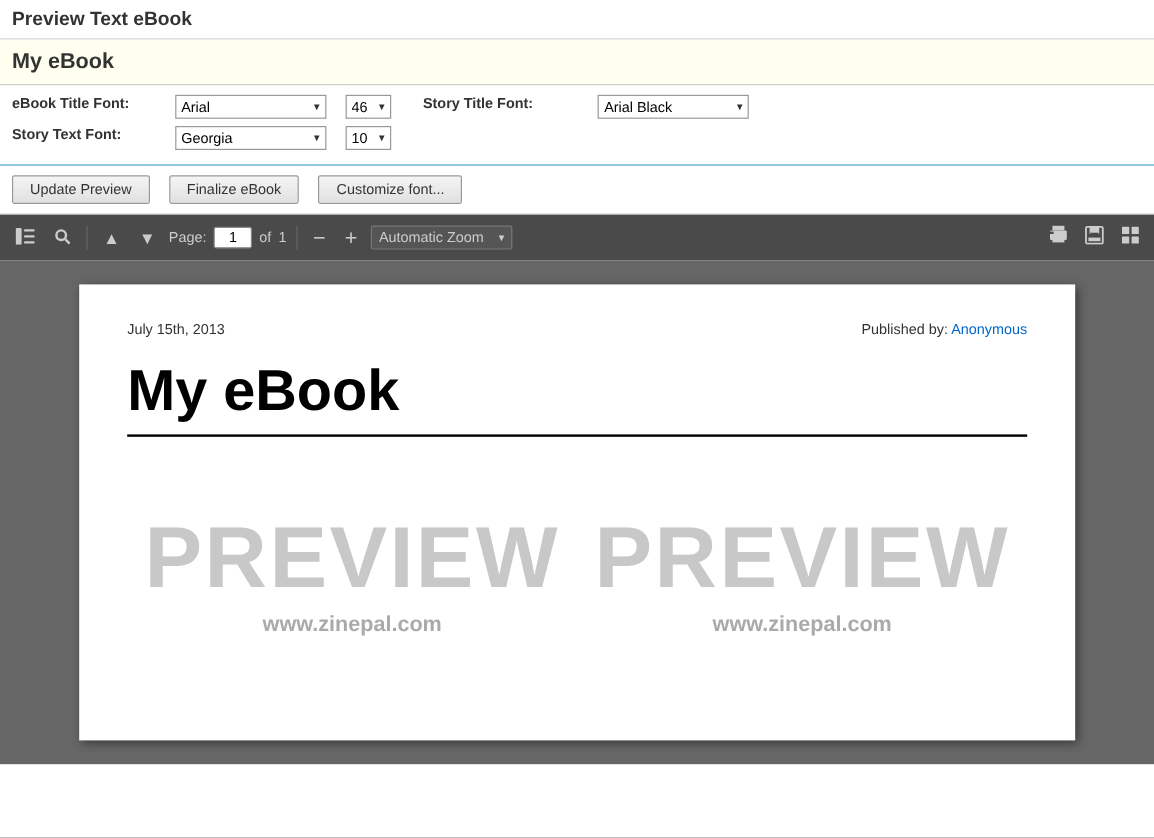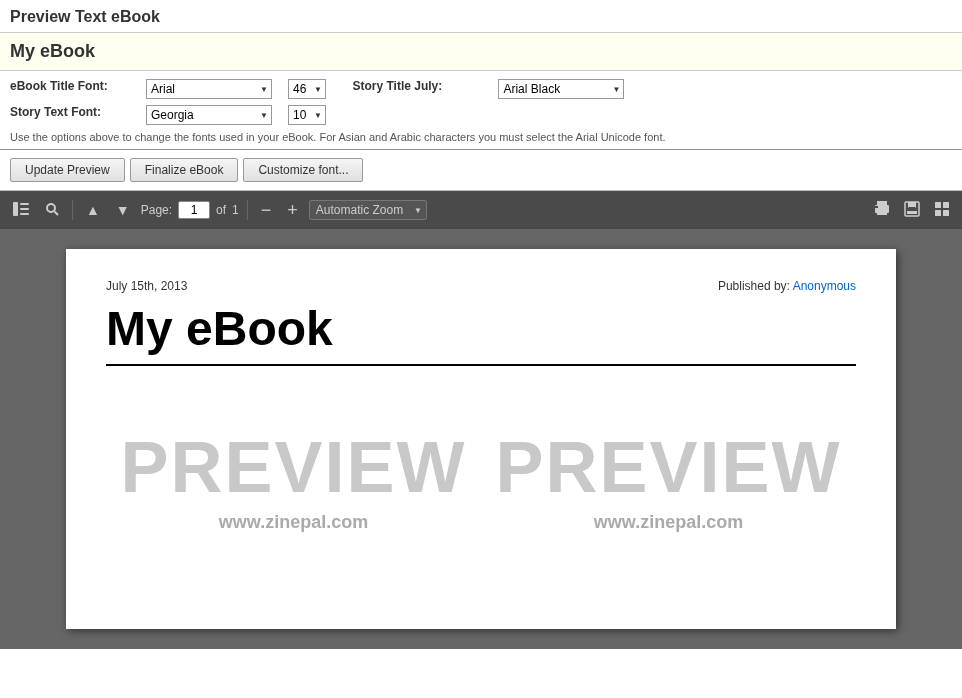--- a/index.html
+++ b/index.html
@@ -76,21 +76,21 @@
       font-size: 11px;
       color: #555;
       margin-top: 2px;
     }
 
     
     #buttons-area {
       padding: 8px 10px;
       border-bottom: 1px solid #bbb;
       display: flex;
-      gap: 5px;
+      gap: 16px;
     }
     .action-btn {
       padding: 4px 14px;
       font-size: 12px;
       border: 1px solid #999;
       background: linear-gradient(to bottom, #f5f5f5, #e0e0e0);
       cursor: pointer;
       border-radius: 2px;
       color: #333;
     }
@@ -191,21 +191,21 @@
       box-shadow: 2px 2px 8px rgba(0,0,0,0.5);
       position: relative;
     }
 
     .pdf-page-header {
       display: flex;
       justify-content: space-between;
       align-items: flex-end;
       font-size: 12px;
       color: #333;
-      margin-bottom: 10px;
+      margin-bottom: 20px;
     }
     .pdf-published-by {
       font-size: 12px;
       color: #333;
     }
     .pdf-published-by a {
       color: #0066cc;
       text-decoration: none;
     }
 
@@ -274,21 +274,21 @@
     </div>
     <div class="select-wrapper">
       <select>
         <option>8</option><option>10</option><option>12</option><option>14</option>
         <option>16</option><option>18</option><option>20</option><option>24</option>
         <option>28</option><option>32</option><option>36</option><option>40</option>
         <option>44</option><option selected="">46</option><option>48</option>
       </select>
     </div>
     &nbsp;&nbsp;&nbsp;&nbsp;
-    <span class="font-label" style="min-width:130px;">Story Title July:</span>
+    <span class="font-label" style="min-width:130px;">Story Title Font:</span>
     <div class="select-wrapper">
       <select style="min-width:110px;">
         <option>Arial</option>
         <option selected="">Arial Black</option>
         <option>Arial Unicode</option>
         <option>Georgia</option>
         <option>Times New Roman</option>
         <option>Verdana</option>
       </select>
     </div>
@@ -306,21 +306,20 @@
       </select>
     </div>
     <div class="select-wrapper">
       <select>
         <option>8</option><option>9</option><option selected="">10</option>
         <option>11</option><option>12</option><option>14</option>
         <option>16</option><option>18</option><option>20</option>
       </select>
     </div>
   </div>
-  <div class="font-hint">Use the options above to change the fonts used in your eBook. For Asian and Arabic characters you must select the Arial Unicode font.</div>
 </div>
 
 <div id="buttons-area">
   <button class="action-btn">Update Preview</button>
   <button class="action-btn">Finalize eBook</button>
   <button class="action-btn">Customize font...</button>
 </div>
 
 <div id="pdf-toolbar">
   <button class="pdf-tool-btn" title="Toggle Sidebar">

